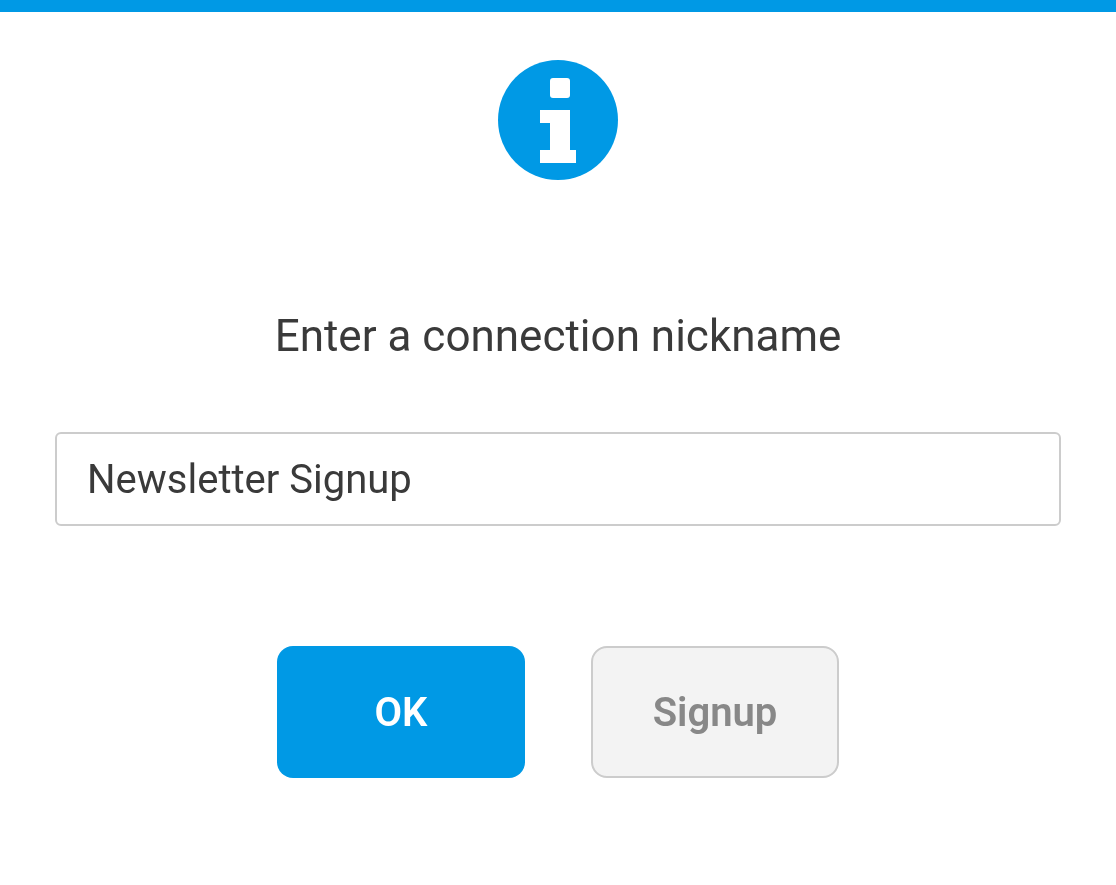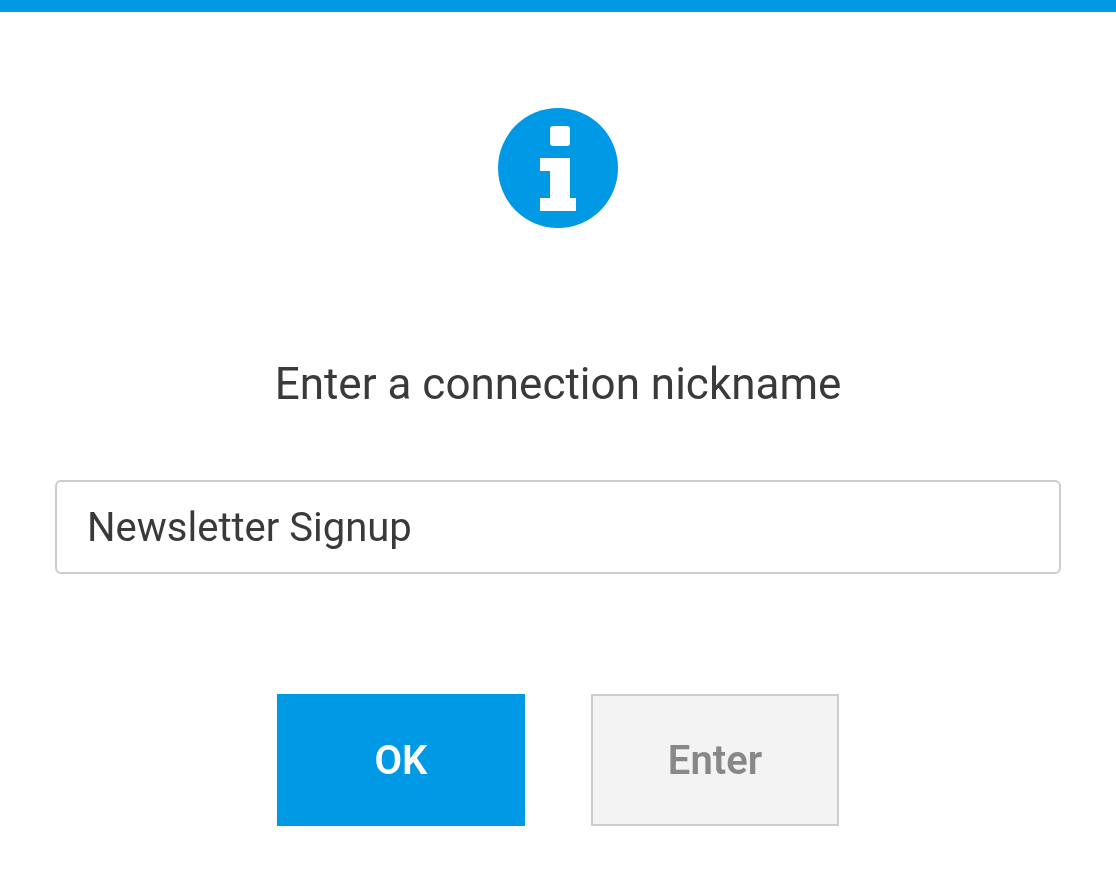--- a/index.html
+++ b/index.html
@@ -16,21 +16,21 @@
     }
     .top-bar {
       width: 100%;
       height: 12px;
       background: #0099e5;
     }
     .dialog-container {
       display: flex;
       flex-direction: column;
       align-items: center;
-      padding-top: 96px;
+      padding-top: 48px;
     }
     .info-icon-wrapper {
       width: 120px;
       height: 120px;
       border-radius: 50%;
       background: #0099e5;
       display: flex;
       align-items: center;
       justify-content: center;
       margin-bottom: 130px;
@@ -58,21 +58,21 @@
       background: #ffffff;
     }
     .button-row {
       display: flex;
       gap: 66px;
       margin-top: 120px;
     }
     .btn {
       width: 248px;
       height: 132px;
-      border-radius: 0;
+      border-radius: 16px;
       font-size: 40px;
       font-weight: 600;
       font-family: inherit;
       cursor: pointer;
       border: none;
     }
     .btn-primary {
       background: #0099e5;
       color: #ffffff;
     }
@@ -95,16 +95,16 @@
       <path d="M 12 32 L 42 32 L 42 72 L 48 72 L 48 85 L 12 85 L 12 72 L 22 72 L 22 45 L 12 45 Z" fill="#ffffff"></path>
     </svg>
   </div>
 
   <h1 class="dialog-title">Enter a connection nickname</h1>
 
   <input type="text" class="nickname-input" value="Newsletter Signup" style="">
 
   <div class="button-row">
     <button class="btn btn-primary">OK</button>
-    <button class="btn btn-secondary">Enter</button>
+    <button class="btn btn-secondary">Signup</button>
   </div>
 
 </div>
 
 </body></html>

